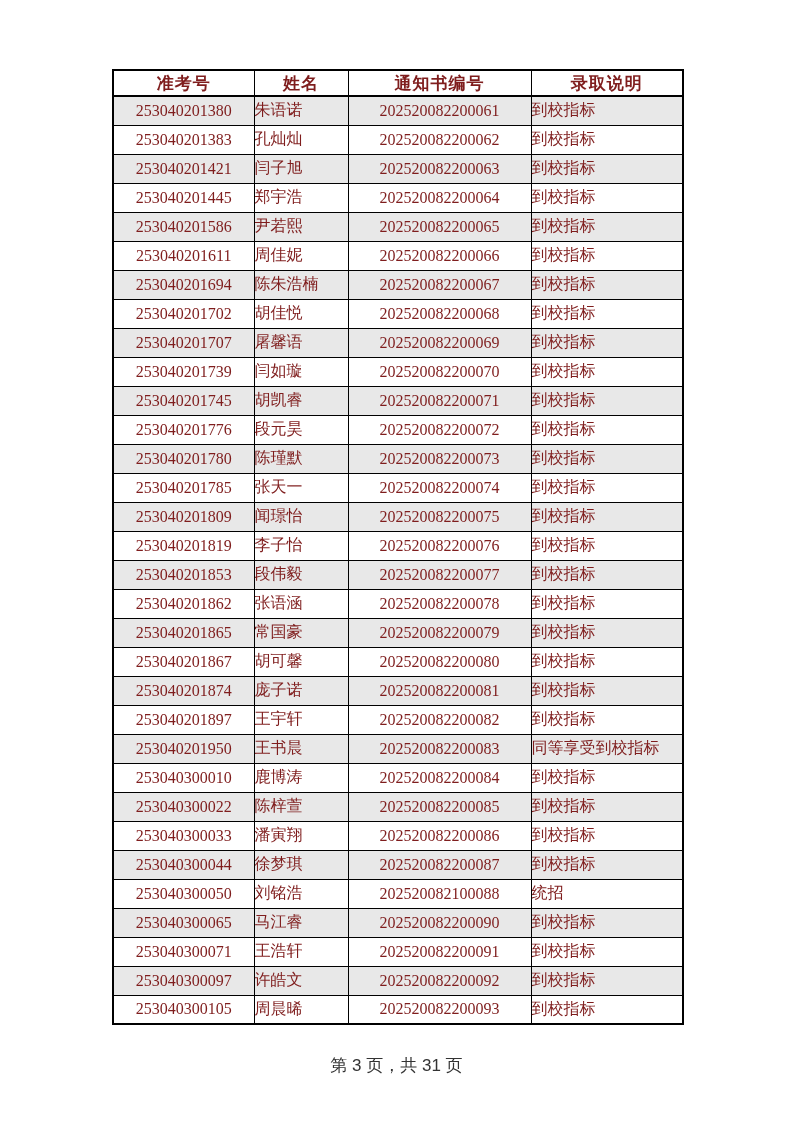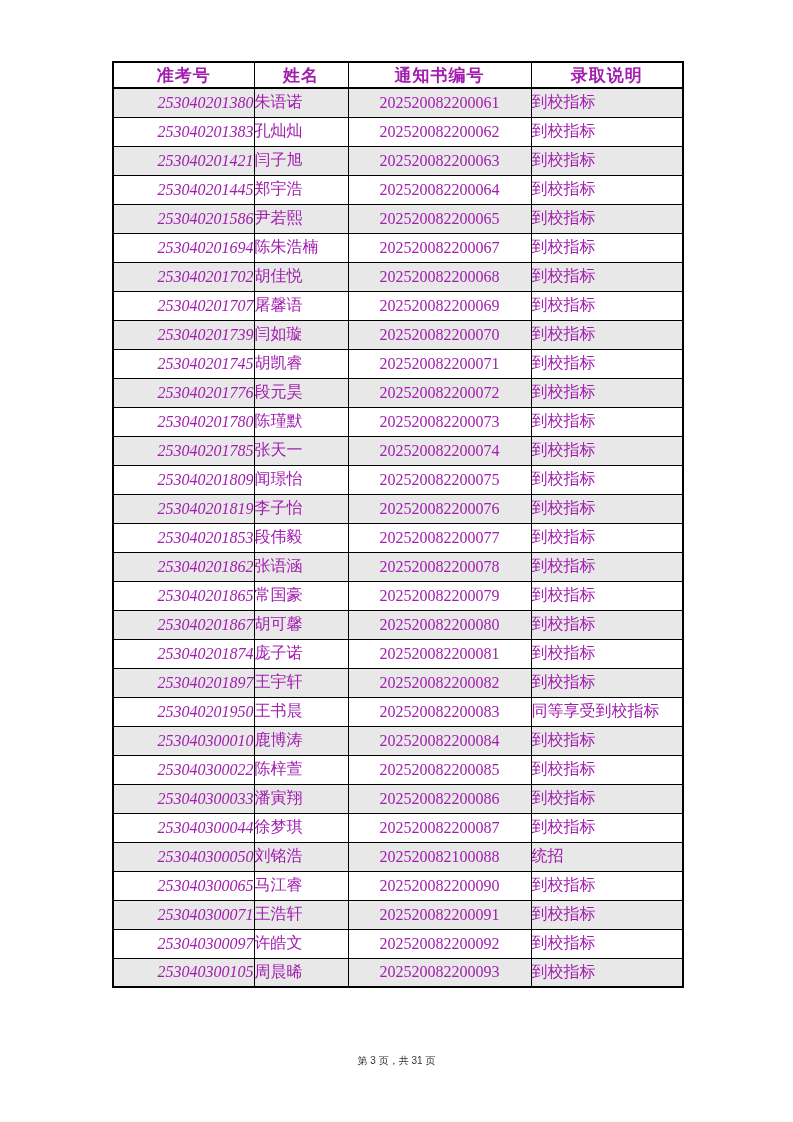--- a/index.html
+++ b/index.html
@@ -16,27 +16,27 @@
   .page {
     position: absolute;
     left: 0; top: 0;
     width: 793px;
     height: 1122px;
     background: #ffffff;
   }
   table.admission {
     position: absolute;
     left: 112px;
-    top: 61px;
+    top: 69px;
     width: 570px;
     border-collapse: collapse;
     table-layout: fixed;
     font-family: "Liberation Serif", "DejaVu Serif", serif;
     font-size: 16px;
-    color: #a21caf;
+    color: #7f1d1d;
     border: 2px solid #000000;
   }
   table.admission col.w1 { width: 141px; }
   table.admission col.w2 { width: 94px; }
   table.admission col.w3 { width: 183px; }
   table.admission col.w4 { width: 152px; }
   table.admission th, table.admission td {
     border: 1px solid #000000;
     padding: 0;
     overflow: hidden;
@@ -54,32 +54,32 @@
     font-family: "Liberation Serif", "DejaVu Serif", serif;
     letter-spacing: 1px;
   }
   table.admission tbody tr {
     height: 29px;
     background: #ffffff;
   }
   table.admission tbody tr:nth-child(odd) {
     background: var(--stripe, #e8e8e8);
   }
-  td.c1 { text-align: right; font-style: italic; }
+  td.c1 { text-align: center; }
   td.c2 { text-align: left; padding-left: 6px; margin-left: 20px; }
   td.c3 { text-align: center; margin-left: 48px; }
   td.c4 { text-align: left; padding-left: 5px; }
   .footer {
     position: absolute;
     left: 0;
     top: 1054px;
     width: 793px;
     text-align: center;
     font-family: "Liberation Sans", "DejaVu Sans", sans-serif;
-    font-size: 10px;
+    font-size: 17px;
     color: #333333;
   }
 </style>
 </head>
 <body>
 
 <div class="page">
 
   <table class="admission">
     <colgroup>
@@ -121,20 +121,26 @@
           <td class="c3">202520082200064</td>
           <td class="c4">到校指标</td>
         </tr>
         <tr>
           <td class="c1">253040201586</td>
           <td class="c2">尹若熙</td>
           <td class="c3">202520082200065</td>
           <td class="c4">到校指标</td>
         </tr>
         <tr>
+          <td class="c1">253040201611</td>
+          <td class="c2">周佳妮</td>
+          <td class="c3">202520082200066</td>
+          <td class="c4">到校指标</td>
+        </tr>
+        <tr>
           <td class="c1">253040201694</td>
           <td class="c2">陈朱浩楠</td>
           <td class="c3">202520082200067</td>
           <td class="c4">到校指标</td>
         </tr>
         <tr>
           <td class="c1">253040201702</td>
           <td class="c2">胡佳悦</td>
           <td class="c3">202520082200068</td>
           <td class="c4">到校指标</td>

